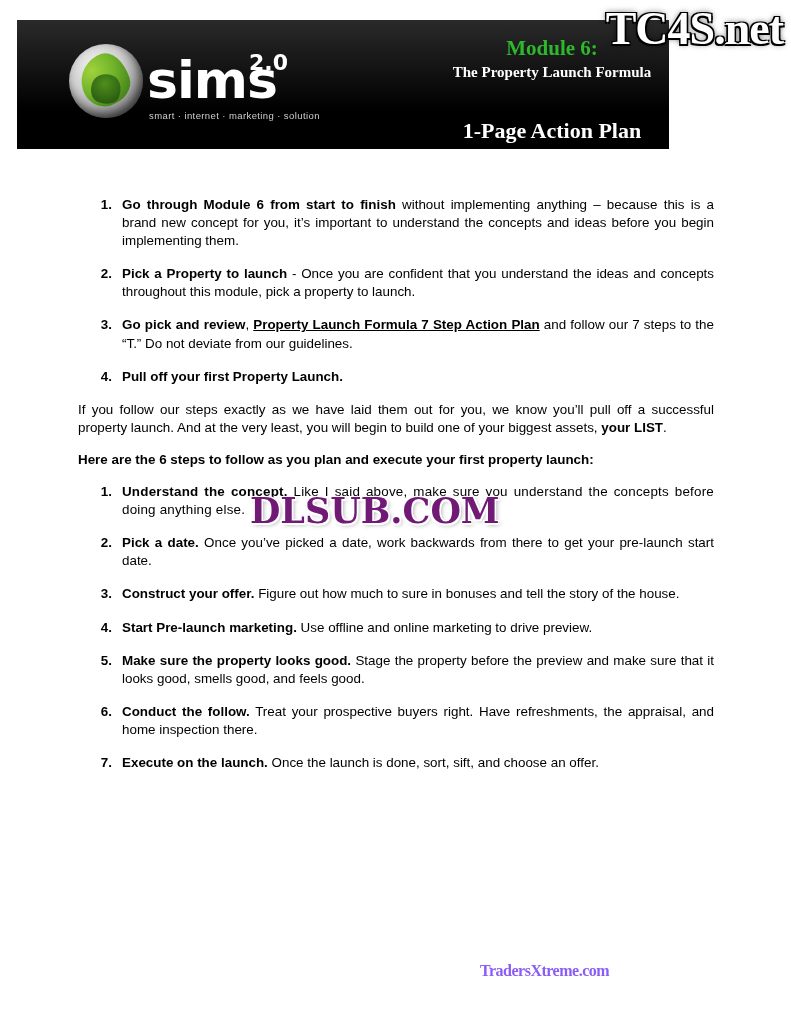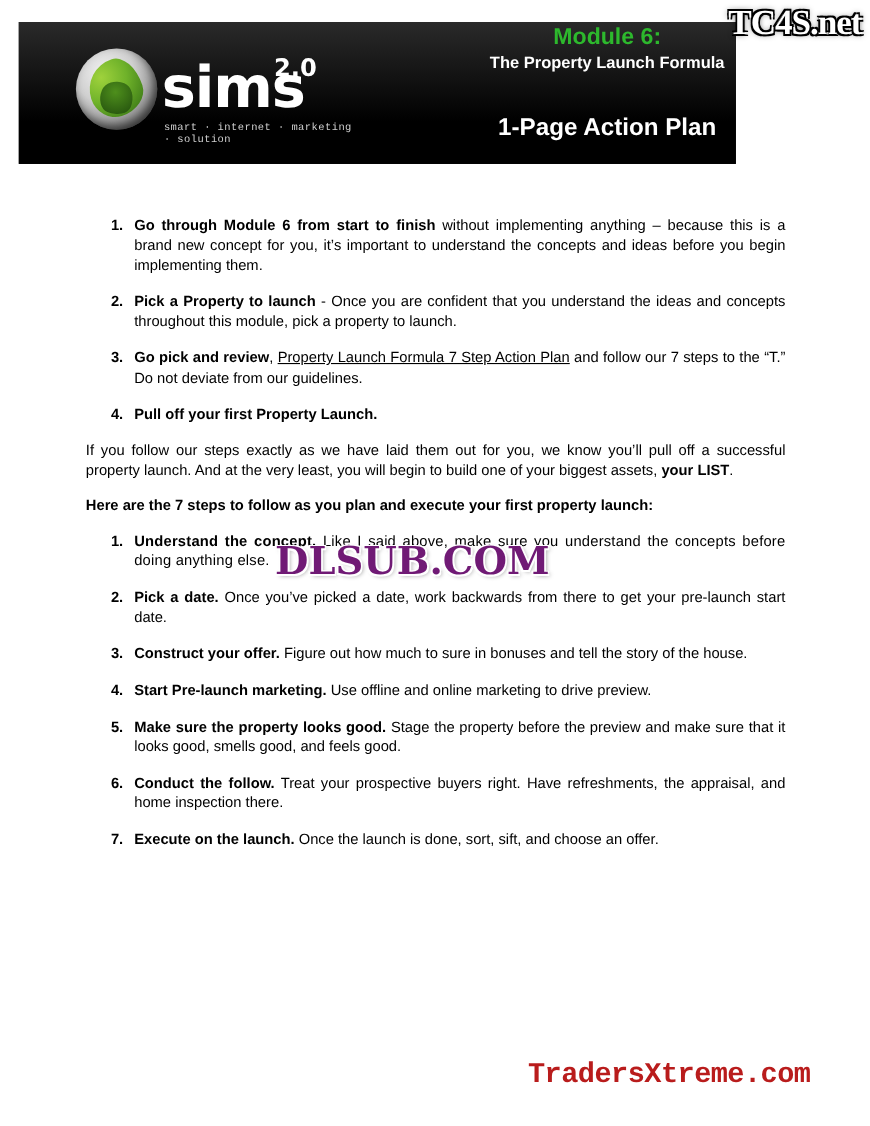--- a/index.html
+++ b/index.html
@@ -86,33 +86,33 @@
     top: 8px;
     font-family: "DejaVu Sans", sans-serif;
     font-size: 22px;
     font-weight: bold;
     color: #ffffff;
   }
   .logo-tag {
     position: absolute;
     left: 80px;
     top: 68px;
-    font-family: Liberation Mono, monospace;
+    font-family: Liberation Sans, sans-serif;
     font-size: 9.5px;
     color: #cfcfcf;
     letter-spacing: .4px;
   }
   .header-titles {
     position: absolute;
     left: 330px;
-    top: 2px;
+    top: 16px;
     width: 410px;
     text-align: center;
     color: #ffffff;
-    font-family: Liberation Sans, sans-serif;
+    font-family: Liberation Serif, serif;
   }
   .mod-line {
     font-size: 21px;
     font-weight: bold;
     color: #2db82d;
     margin-bottom: 3px;
   }
   .title-line {
     font-size: 15px;
     font-weight: bold;
@@ -124,21 +124,21 @@
     font-weight: bold;
     color: #ffffff;
   }
 
   
   .wm-top {
     position: absolute;
     right: 8px;
     top: 2px;
     font-family: "Liberation Serif", serif;
-    font-size: 32px;
+    font-size: 46px;
     font-weight: bold;
     color: #ffffff;
     text-shadow:
       -1.5px -1.5px 0 #000, 1.5px -1.5px 0 #000,
       -1.5px  1.5px 0 #000, 1.5px  1.5px 0 #000,
       0 0 6px rgba(0,0,0,.8);
     letter-spacing: -1px;
     z-index: 40;
   }
 
@@ -165,21 +165,21 @@
   }
   ol.steps > li .num {
     position: absolute;
     left: 10px;
     top: 0;
     width: 24px;
     text-align: right;
     font-weight: bold;
   }
   .b { font-weight: bold; }
-  .u { text-decoration: underline; font-weight: normal; margin-top: 18px; }
+  .u { text-decoration: underline; font-weight: bold; margin-top: 18px; }
 
   p.para {
     margin: 0 0 14px 0;
     text-align: justify;
   }
   .pt1 { margin-top: 18px; }
   .intro7 {
     margin: 0 0 14px 0;
     font-weight: bold;
   }
@@ -219,24 +219,24 @@
       -1.5px -1.5px 0 #ffffff, 1.5px -1.5px 0 #ffffff,
       -1.5px  1.5px 0 #ffffff, 1.5px  1.5px 0 #ffffff,
       2px 2px 4px rgba(0,0,0,.35);
     letter-spacing: 0px;
     z-index: 30;
   }
   .wm-bottom {
     position: absolute;
     left: 480px;
     top: 962px;
-    font-family: Liberation Mono, monospace;
-    font-size: 26px;
-    font-weight: bold;
-    color: #b91c1c;
+    font-family: Liberation Serif, serif;
+    font-size: 16px;
+    font-weight: bold;
+    color: #8b5cf6;
     text-shadow:
       -1px -1px 0 #ffffff, 1px -1px 0 #ffffff,
       -1px  1px 0 #ffffff, 1px  1px 0 #ffffff;
     letter-spacing: -.5px;
     z-index: 30;
   }
 </style>
 </head>
 <body>
 
@@ -278,21 +278,21 @@
       </li>
       <li>
         <span class="num">4.</span><span class="b">Pull off your first Property Launch.</span><span></span>
       </li>
     </ol>
 
     <p class="para pt1">
       <span>If you follow our steps exactly as we have laid them out for you, we know you’ll pull off a successful property launch.  And at the very least, you will begin to build one of your biggest assets, </span><span class="b">your LIST</span><span>.</span>
     </p>
 
-    <p class="intro7">Here are the 7 steps to follow as you plan and execute your first property launch:</p>
+    <p class="intro7">Here are the 6 steps to follow as you plan and execute your first property launch:</p>
 
     <ol class="steps2">
       <li>
         <span class="num">1.</span><span class="b spread">Understand   the   concept.</span><span class="spread">   Like   I   said   above,   make   sure   you   understand   the concepts before doing anything else.</span>
       </li>
       <li>
         <span class="num">2.</span><span class="b">Pick a date.</span><span>  Once you’ve picked a date, work backwards from there to get your pre-launch start date.</span>
       </li>
       <li>
         <span class="num">3.</span><span class="b">Construct your offer.</span><span>  Figure out how much to sure in bonuses and tell the story of the house.</span>

